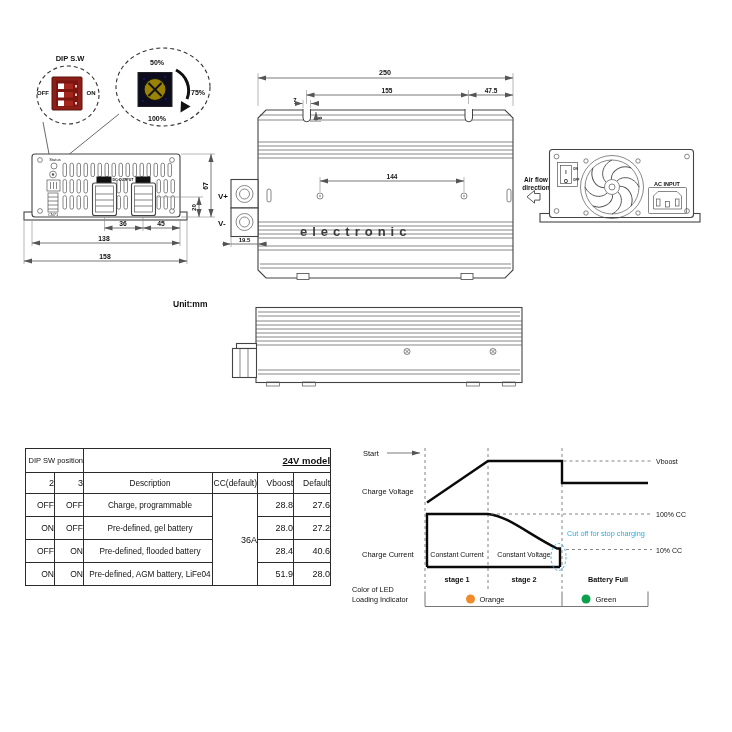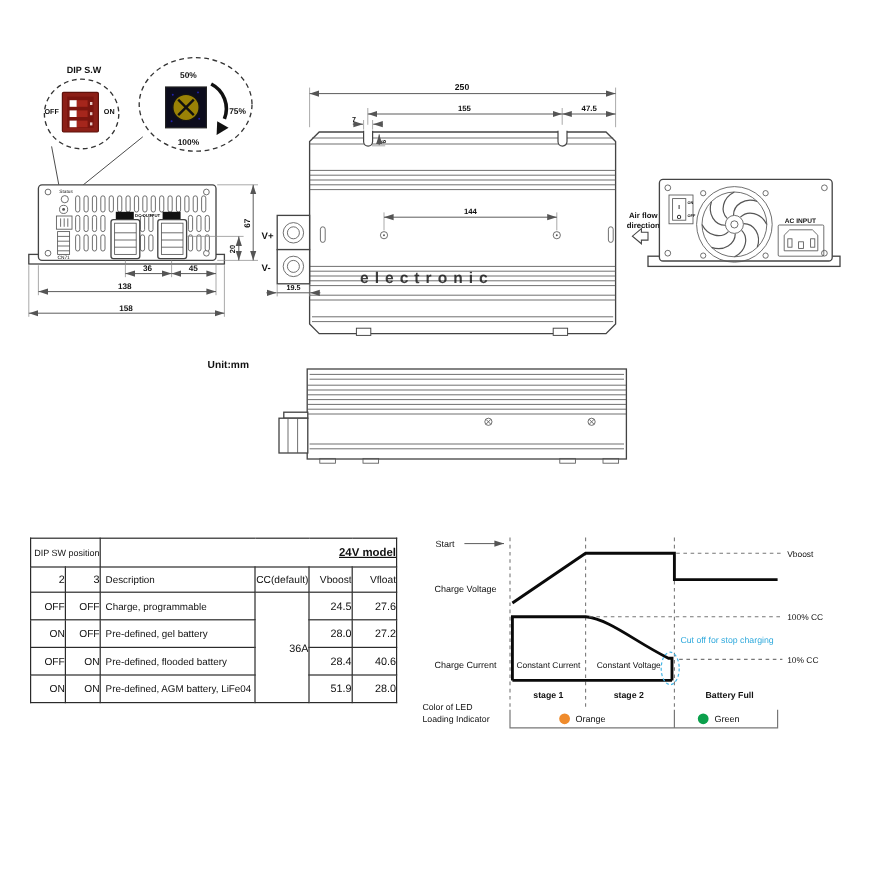--- a/index.html
+++ b/index.html
@@ -10,21 +10,21 @@
   .dimline{stroke:#555;stroke-width:0.8;fill:none;}
   .extline{stroke:#888;stroke-width:0.6;fill:none;}
   .outline{stroke:#444;stroke-width:1.1;fill:#fff;}
   .thin{stroke:#555;stroke-width:0.7;fill:none;}
   .curve{stroke:#0a0a0a;stroke-width:2.4;fill:none;}
   .dash{stroke:#777;stroke-width:0.9;fill:none;stroke-dasharray:3 3;}
   .cyan{fill:#2fa9dc;}
   
   #spec-table{position:absolute;left:25px;top:448px;width:305px;border-collapse:collapse;table-layout:fixed;}
   #spec-table td{border:1px solid #2b2b2b;text-align:right;padding:0;color:#111;overflow:hidden;white-space:nowrap;}
-  #spec-table .desc{text-align:left;padding-left:4px;font-size:8.2px;margin-top:20px;}
+  #spec-table .desc{text-align:center;padding-left:4px;font-size:8.2px;margin-top:20px;}
   .fs75{font-size:7.5px;} .fs85{font-size:8.5px;} .fs9{font-size:9px;}
   .model{font-size:9.5px;font-weight:bold;text-decoration:underline;}
 </style>
 </head>
 <body>
 
 <div id="canvas">
 
 <svg width="732" height="732" viewBox="0 0 732 732">
   <defs>
@@ -373,28 +373,28 @@
         <tr style="height:24px">
     <td colspan="2" class="fs75">DIP SW position</td>
     <td colspan="4" class="model">24V model</td>
   </tr>
   <tr style="height:21px">
     <td class="fs9">2</td>
     <td class="fs9">3</td>
     <td class="fs85 desc">Description</td>
     <td class="fs85">CC(default)</td>
     <td class="fs85">Vboost</td>
-    <td class="fs85">Vfloat</td>
+    <td class="fs85">Default</td>
   </tr>
   <tr style="height:23px">
     <td class="fs85">OFF</td>
     <td class="fs85">OFF</td>
     <td class="desc">Charge, programmable</td>
     <td rowspan="4" class="fs9">36A</td>
-    <td class="fs9">24.5</td>
+    <td class="fs9">28.8</td>
     <td class="fs9">27.6</td>
   </tr>
   <tr style="height:23px">
     <td class="fs85">ON</td>
     <td class="fs85">OFF</td>
     <td class="desc">Pre-defined, gel battery</td>
     <td class="fs9">28.0</td>
     <td class="fs9">27.2</td>
   </tr>
   <tr style="height:23px">

